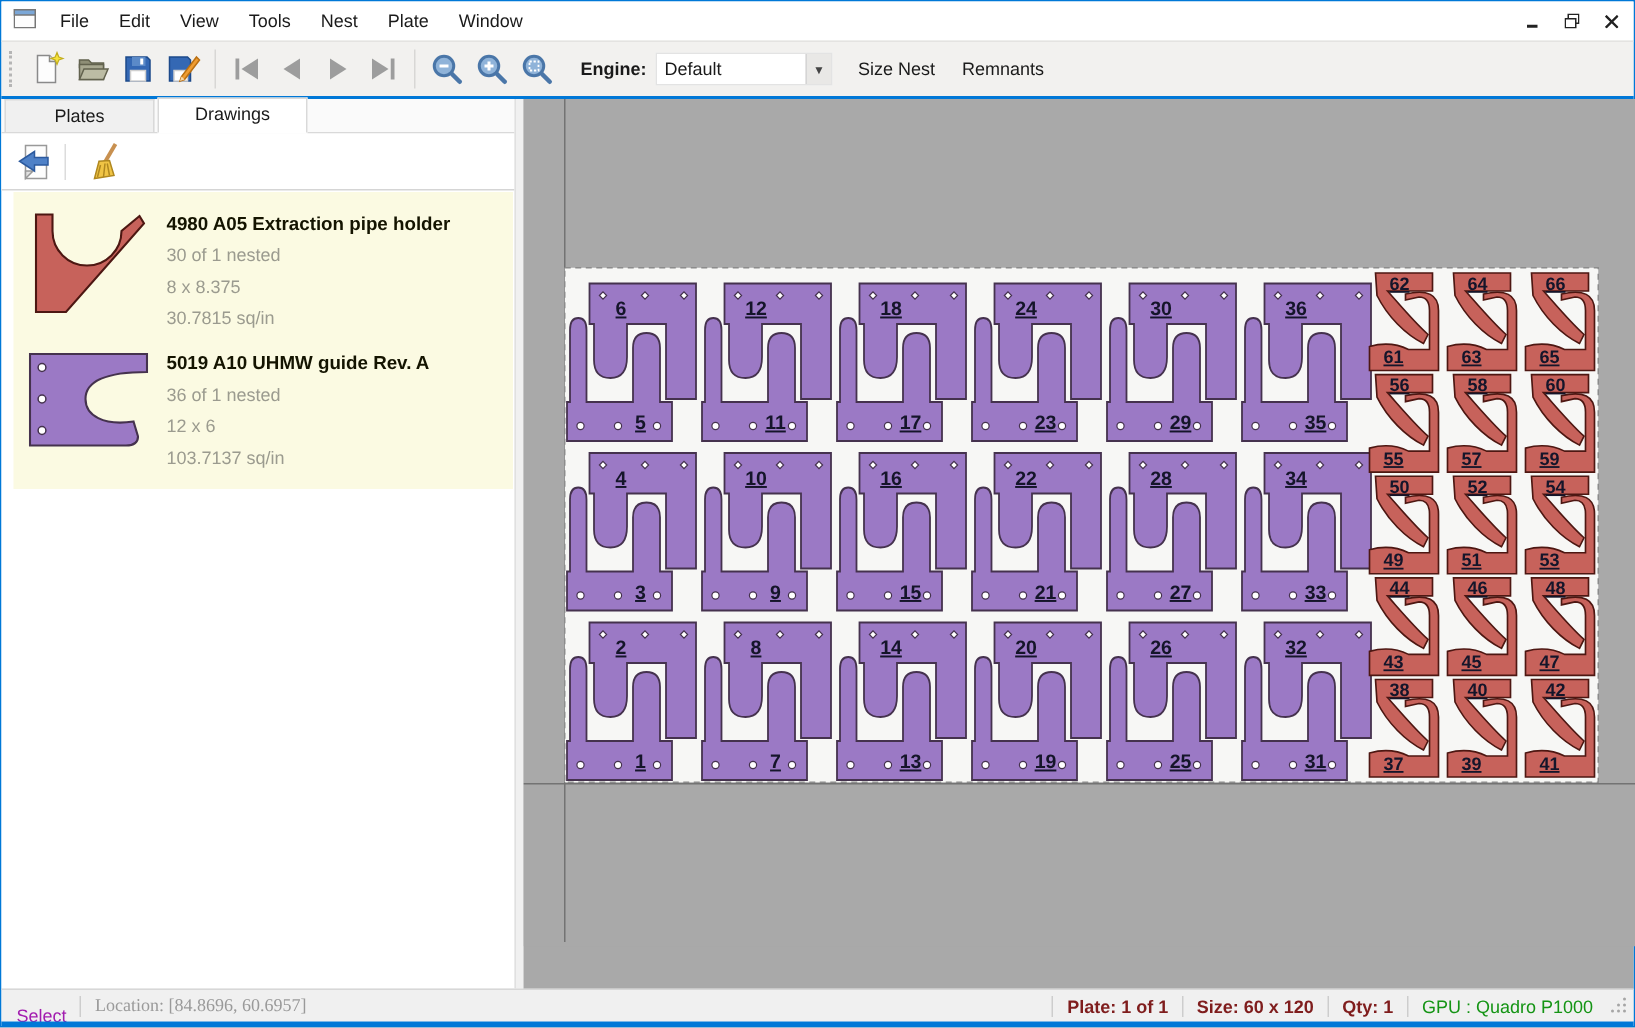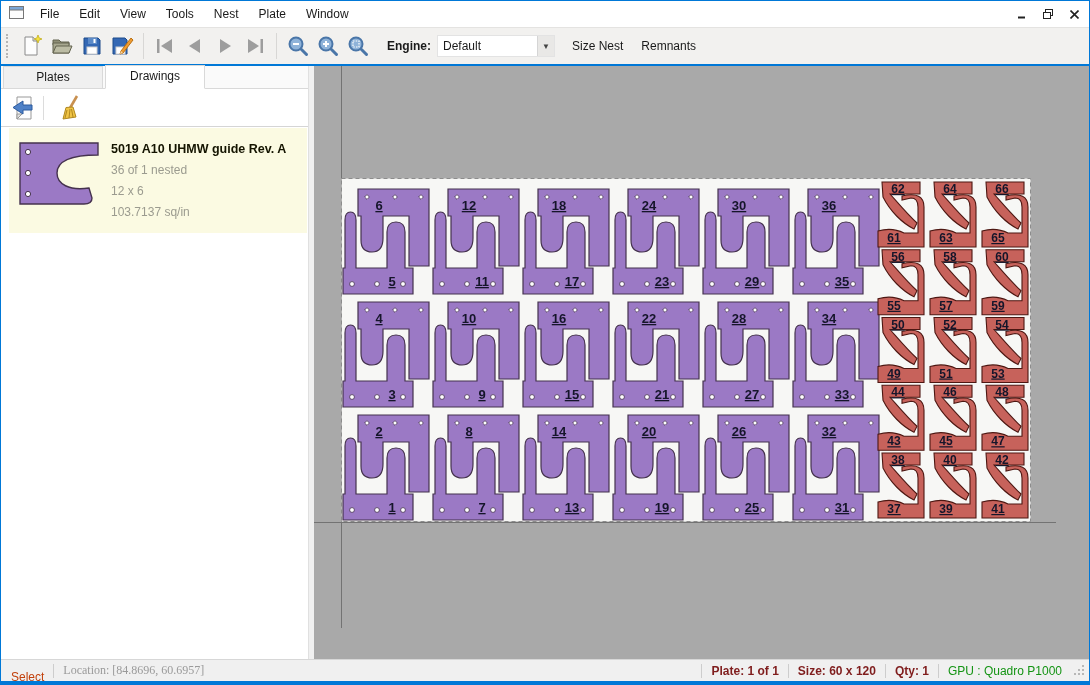--- a/index.html
+++ b/index.html
@@ -29,21 +29,21 @@
   .engine-label { font-weight:bold; margin:0 6px 0 14px;text-align:right; }
   .combo { width:118px; height:22px; background:#fff; border:1px solid #e3e3e3; display:flex; align-items:center; }
   .combo-val { flex:1; padding-left:5px; }
   .combo-arrow { width:17px; height:20px; background:#e9e8e6; border-left:1px solid #d5d5d5; display:flex; align-items:center; justify-content:center; font-size:8px; color:#444; }
   .flatbtn { padding:0 9px; height:26px; display:flex; align-items:center; font-size:12px; }
 
   .blueline { height:2px; background:#0078d7; flex:0 0 auto; }
 
   
   .main { flex:1; display:flex; min-height:0; }
-  .leftpanel { width:307px; background:#fff; display:flex; flex-direction:column; }
+  .leftpanel { width:342px; background:#fff; display:flex; flex-direction:column; }
   .splitter { width:6px; background:#f0f0f0; border-left:1px solid #e0e0e0; }
 
   .tabstrip { height:23px; display:flex; align-items:flex-end; border-bottom:1px solid #d9d9d9; background:#fafafa; }
   .tab { width:100px; text-align:center; padding:3px 0 4px 0; background:#f0f0f0; border:1px solid #d9d9d9; border-bottom:none; margin-left:2px; }
   .tab.active { background:#fff; margin-bottom:-1px; padding-bottom:5px; border-bottom:1px solid #fff; }
 
   .ptoolbar { height:38px; display:flex; align-items:center; border-bottom:1px solid #d5d5d5; background:#fff; }
   .pbtn { width:32px; height:30px; margin-left:6px; display:flex; align-items:center; justify-content:center; }
   .psep { width:1px; height:24px; background:#dcdcdc; margin:0 4px; }
 
@@ -52,21 +52,21 @@
   .dthumb { width:92px; flex:0 0 auto; padding-top:2px; }
   .dtext .dtitle { font-weight:bold; font-size:12.5px; color:#141400; padding-top:2px; }
   .dmeta { color:#9b9b8f; font-size:12px; margin-top:7px; }
 
   .canvas-wrap { position:relative; flex:1; background:#a9a9a9; }
   .canvas-wrap svg { position:absolute; left:0; top:0; }
 
   
   .statusbar { height:22px; background:#f0f0f0; border-top:1px solid #d7d7d7; display:flex; align-items:center; font-size:12px; flex:0 0 auto; }
   .st-sep { width:1px; height:14px; background:#cdcdcd; margin:0 9px; }
-  .st-mode { margin-left:10px; color:#c2410c;margin-top:13px; }
+  .st-mode { margin-left:10px; color:#a21caf;margin-top:13px; }
   .st-loc { color:#9a9a9a;font-family:Liberation Serif, serif; }
   .st-spacer { flex:1; }
   .st-field { color:#7f1d1d;font-weight:bold; }
   .st-gpu { color:#149414; }
   .st-grip { margin:0 4px 0 10px; }
   .bluebottom { height:3px; background:#0078d7; flex:0 0 auto; }
 </style>
 </head>
 <body>
 
@@ -214,20 +214,33 @@
           <svg width="26" height="26" viewBox="0 0 26 26">
             <line x1="20" y1="1" x2="13" y2="13" stroke="#c89050" stroke-width="2.6"></line>
             <path d="M6,24 L9,12.5 L16,12 L19,22 Z" fill="#f0c445" stroke="#b08820"></path>
             <path d="M8,23 L10,15 M12,23 L13,14 M16,22 L14.5,14" stroke="#b08820" stroke-width="1" fill="none"></path>
           </svg>
         </div>
       </div>
       <div class="dlist">
         <div class="ditem">
           <div class="dthumb">
+            <svg width="78" height="68" viewBox="0 0 78 68">
+              <path d="M5,1 L16,1 L16,12 A23,23 0 0 0 62,12 L74,2 L77,7 L25,66 L5,66 Z" fill="#c7625b" stroke="#4d1712" stroke-width="1.4"></path>
+            </svg>
+          </div>
+          <div class="dtext">
+            <div class="dtitle">4980 A05 Extraction pipe holder</div>
+            <div class="dmeta">30 of 1 nested</div>
+            <div class="dmeta">8 x 8.375</div>
+            <div class="dmeta">30.7815 sq/in</div>
+          </div>
+        </div>
+        <div class="ditem">
+          <div class="dthumb">
             <svg width="80" height="64" viewBox="0 0 80 64">
               <path d="M1,1 H79 V13 C50,13 38,20 38,31 C38,42 50,49 70,46 L73,56 Q73,62 65,62 H1 Z" fill="#9b79c5" stroke="#45324e" stroke-width="1.4"></path>
               <circle cx="9" cy="10" r="2.6" fill="#fff" stroke="#45324e"></circle>
               <circle cx="9" cy="31" r="2.6" fill="#fff" stroke="#45324e"></circle>
               <circle cx="9" cy="52" r="2.6" fill="#fff" stroke="#45324e"></circle>
             </svg>
           </div>
           <div class="dtext">
             <div class="dtitle">5019 A10 UHMW guide Rev. A</div>
             <div class="dmeta">36 of 1 nested</div>

